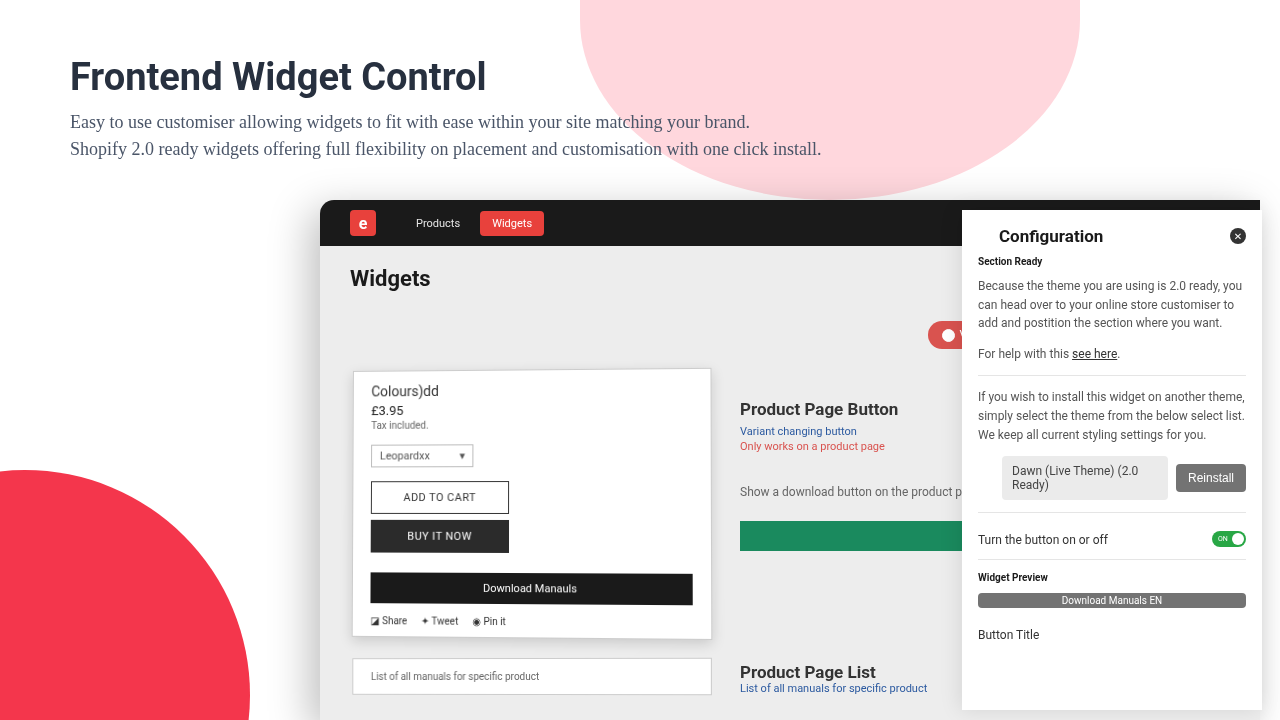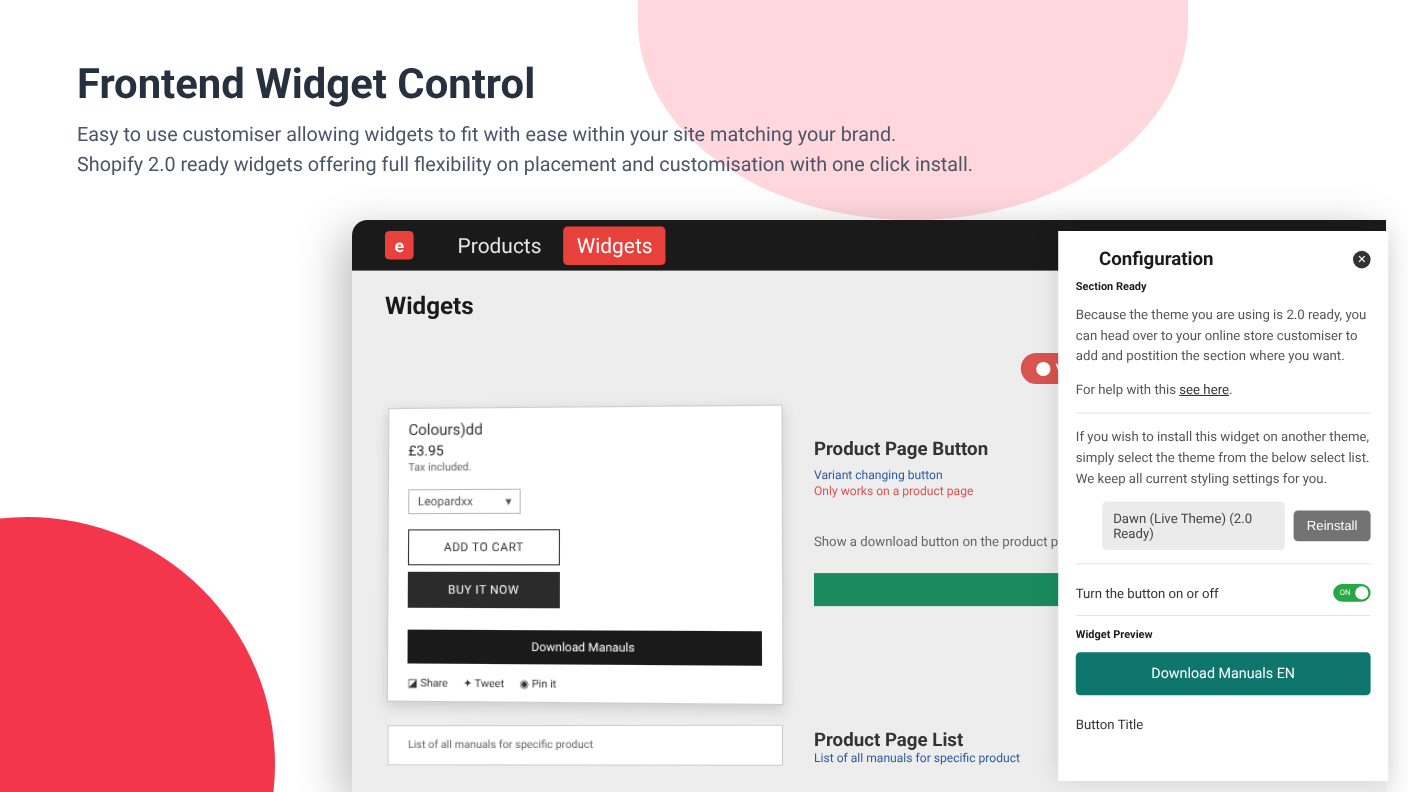--- a/index.html
+++ b/index.html
@@ -3,27 +3,27 @@
 <meta charset="utf-8">
 <style>
 * { margin: 0; padding: 0; box-sizing: border-box; }
 body { font-family: -apple-system, BlinkMacSystemFont, "Segoe UI", Roboto, sans-serif; width: 1280px; height: 720px; overflow: hidden; position: relative; background: #fff; }
 
 .blob-pink-top { position: absolute; top: -100px; right: 200px; width: 500px; height: 300px; background: #ffd7dd; border-radius: 0 0 50% 50% / 0 0 60% 60%; z-index: 0; }
 .blob-red-left { position: absolute; bottom: -200px; left: -200px; width: 450px; height: 450px; background: #f4364c; border-radius: 50%; z-index: 3; }
 
 .hero { position: relative; z-index: 1; padding: 55px 70px 20px; }
 .hero h1 { font-size: 38px; font-weight: 700; color: #27303f; margin-bottom: 10px; }
-.hero p { font-size: 18px; color: #4a5568; line-height: 1.5; }
+.hero p { font-size: 18px; color: #4a5568; line-height: 1.5; font-family: Liberation Serif, serif; }
 
 .app-frame { position: absolute; top: 200px; left: 320px; width: 940px; height: 520px; background: #ededed; border-radius: 14px 0 0 0; box-shadow: -10px 10px 40px rgba(0,0,0,0.25); z-index: 2; overflow: hidden; }
 
 .topbar { background: #1a1a1a; height: 46px; display: flex; align-items: center; padding: 0 30px; }
 .logo { width: 26px; height: 26px; background: #e8413c; border-radius: 4px; color: #fff; display: flex; align-items: center; justify-content: center; font-weight: 700; font-size: 16px; margin-right: 28px; }
-.nav-link { color: #e5e5e5; font-size: 19px; padding: 6px 12px; margin-right: 8px; border-radius: 4px; cursor: pointer; }
+.nav-link { color: #e5e5e5; font-size: 11px; padding: 6px 12px; margin-right: 8px; border-radius: 4px; cursor: pointer; }
 .nav-link.active { background: #e8413c; color: #fff; }
 
 .page-title { padding: 20px 30px; }
 .page-title h2 { font-size: 22px; font-weight: 700; color: #1a1a1a; }
 
 .doc-banner { margin: 10px 30px 20px auto; background: #d9534f; color: #fff; font-size: 12px; padding: 7px 14px; border-radius: 14px; display: inline-flex; align-items: center; float: right; margin-right: 10px; }
 .doc-banner a { color: #fff; text-decoration: underline; margin: 0 3px; }
 .doc-banner-wrap { text-align: right; padding-right: 6px; clear: both; }
 
 .widget-row { display: flex; padding: 0 30px 20px; gap: 30px; clear: both; }
@@ -58,21 +58,21 @@
 .cp-text { font-size: 12px; color: #555; line-height: 1.55; margin-bottom: 12px; }
 .cp-text a { color: #333; text-decoration: underline; }
 .cp-hr { border: none; border-top: 1px solid #e5e5e5; margin: 12px 0; }
 .cp-theme-row { display: flex; gap: 8px; align-items: center; margin-bottom: 6px; }
 .cp-theme-sel { flex: 1; background: #ebebeb; padding: 8px 10px; font-size: 12px; border-radius: 4px; color: #444; margin-left: 24px; }
 .cp-reinstall { background: #737373; color: #fff; font-size: 12px; padding: 7px 12px; border-radius: 4px; border: none; cursor: pointer; text-align: center; }
 .cp-toggle-row { display: flex; justify-content: space-between; align-items: flex-end; margin-top: 18px; font-size: 12px; color: #333; }
 .cp-toggle { width: 34px; height: 16px; background: #28a745; border-radius: 10px; position: relative; display: flex; align-items: center; padding: 0 3px; }
 .cp-toggle-label { font-size: 7px; color: #fff; margin-left: 3px; }
 .cp-toggle-knob { width: 12px; height: 12px; background: #fff; border-radius: 50%; position: absolute; right: 2px; }
-.cp-preview-btn { margin-top: 10px; background: #0f766e; color: #fff; text-align: center; padding: 12px; font-size: 13px; border-radius: 4px; cursor: pointer; }
+.cp-preview-btn { margin-top: 10px; background: #737373; color: #fff; text-align: center; padding: 2px; font-size: 10px; border-radius: 4px; cursor: pointer; }
 .cp-field-label { font-size: 12px; color: #333; margin-top: 20px; }
 .info-icon { display: inline-flex; width: 13px; height: 13px; background: #fff; border: 1px solid #fff; border-radius: 50%; align-items: center; justify-content: center; font-size: 9px; margin-right: 5px; }
 </style>
 </head>
 <body>
 
 <div class="blob-pink-top"></div>
 <div class="blob-red-left"></div>
 
 <div class="hero">

